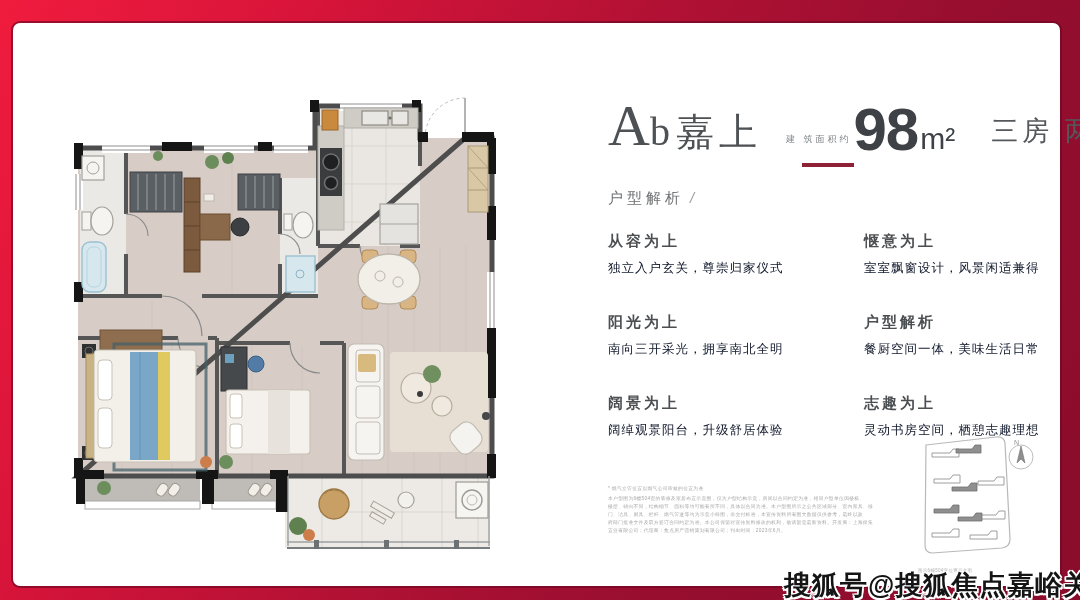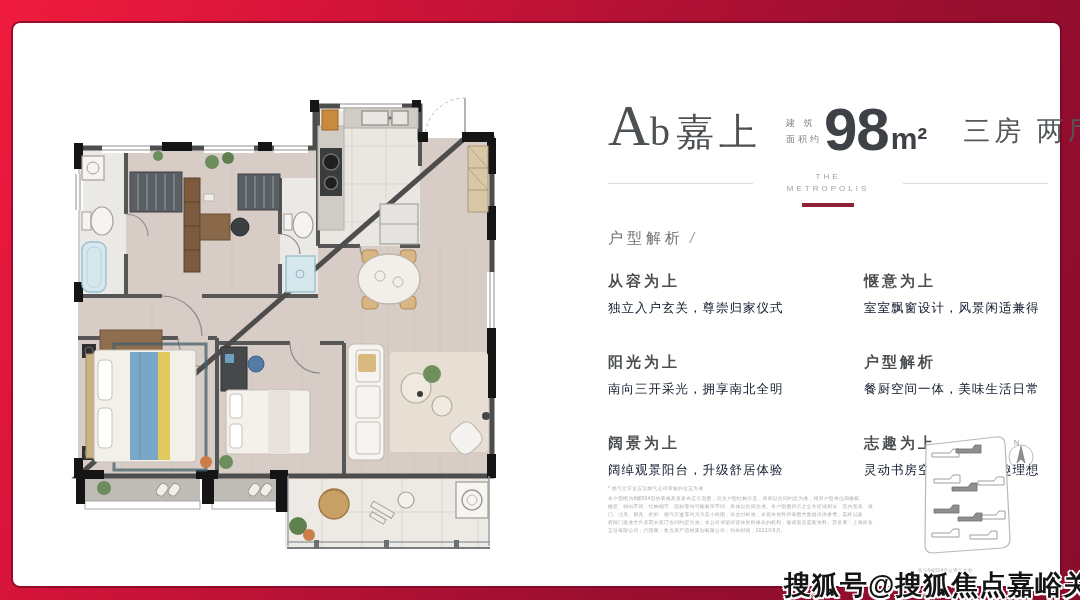--- a/index.html
+++ b/index.html
@@ -16,24 +16,24 @@
 
   
   .info { position:absolute; left:595px; top:74px; width:440px; }
 
   .title-row { display:flex; align-items:flex-end; color:#4d5154; }
   .t-name { font-family:"Liberation Serif", serif; color:#4d5154; line-height:1; white-space:nowrap; }
   .t-name .initial { font-size:58px; }
   .t-name .sub { font-size:40px; }
   .t-name .cn { font-size:38px; letter-spacing:5px; margin-left:6px; font-family:"Liberation Serif", serif; }
   .vdiv { width:1px; height:42px; background:#cfcfcf; margin:0 14px 4px 10px; }
-  .area-label { display:flex; flex-direction:column; justify-content:flex-start; font-size:9px; color:#7d8184;
+  .area-label { display:flex; justify-content:flex-start; font-size:9px; color:#7d8184;
     letter-spacing:3px; line-height:1.7; margin-bottom:8px; white-space:nowrap; }
   .area-num { font-size:60px; font-weight:600; color:#3e4246; line-height:.85; letter-spacing:-1px; margin-left:2px; }
-  .area-unit { font-size:30px; font-weight:700; color:#3e4246; line-height:1; margin:0 0 1px 2px; }
+  .area-unit { font-size:30px; font-weight:400; color:#3e4246; line-height:1; margin:0 0 1px 2px; }
   .rooms { font-size:27px; color:#54585b; letter-spacing:4px; margin:0 0 6px 12px; white-space:nowrap; }
 
   .brand-row { display:flex; align-items:center; margin-top:16px; }
   .brand-row .hline { flex:1; height:1px; background:#dcdcdc; }
   .brand-txt { width:150px; text-align:center; color:#9aa0a3; font-size:8px; letter-spacing:3px; line-height:1.5;
     text-transform:uppercase; }
   .brand-bar { width:52px; height:4px; margin:8px auto 0 auto; }
 
   .section-title { margin-top:22px; font-size:15px; color:#6e7173; letter-spacing:4px; }
   .section-title .slash { color:#9aa0a3; margin-left:6px; font-style:italic; }
@@ -370,28 +370,20 @@
         <div class="area-label">
           <span>建 筑</span>
           <span>面积约</span>
         </div>
         <div class="area-num">98</div>
         <div class="area-unit">m²</div>
         <div class="vdiv"></div>
         <div class="rooms">三房 两厅 两卫</div>
       </div>
 
-      <div class="brand-row">
-        <div class="hline"></div>
-        <div class="brand-txt">
-          <div>THE</div>
-          <div>METROPOLIS</div>
-        </div>
-        <div class="hline"></div>
-      </div>
       <div class="brand-bar" style="background: rgb(142, 33, 54);"></div>
 
       <div class="section-title">
         <span>户型解析</span><span class="slash">/</span>
       </div>
 
       <div class="features">
         <div class="feature">
           <div class="f-title">从容为上</div>
           <div class="f-desc">独立入户玄关，尊崇归家仪式</div>

